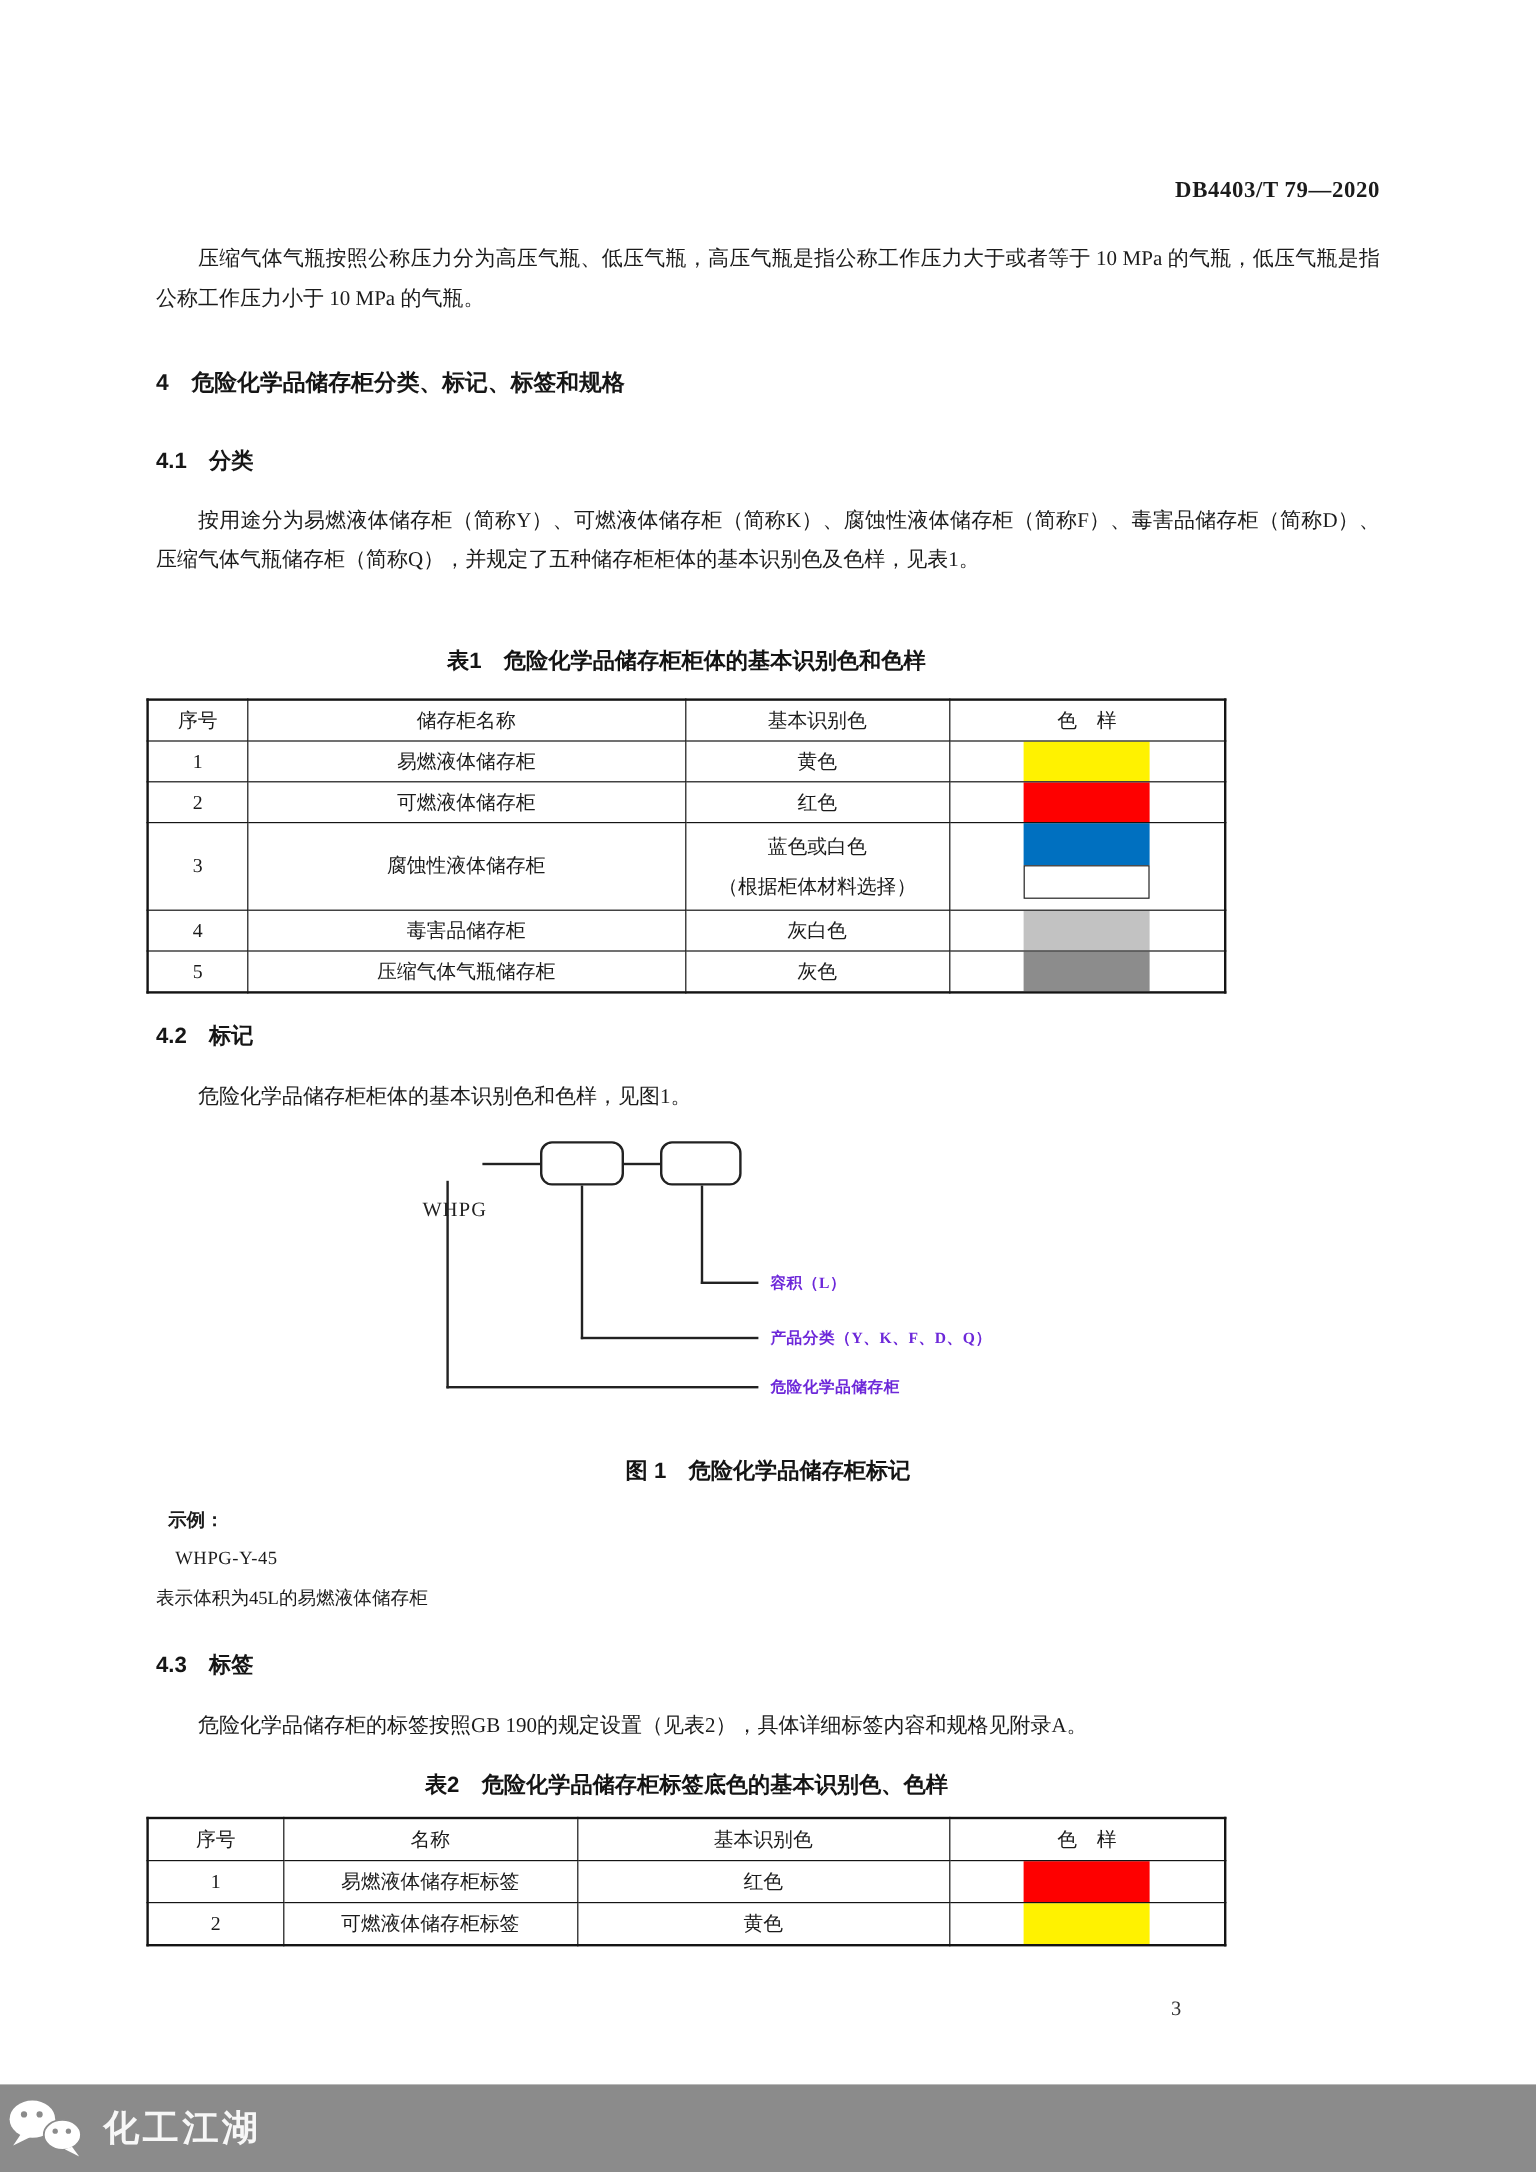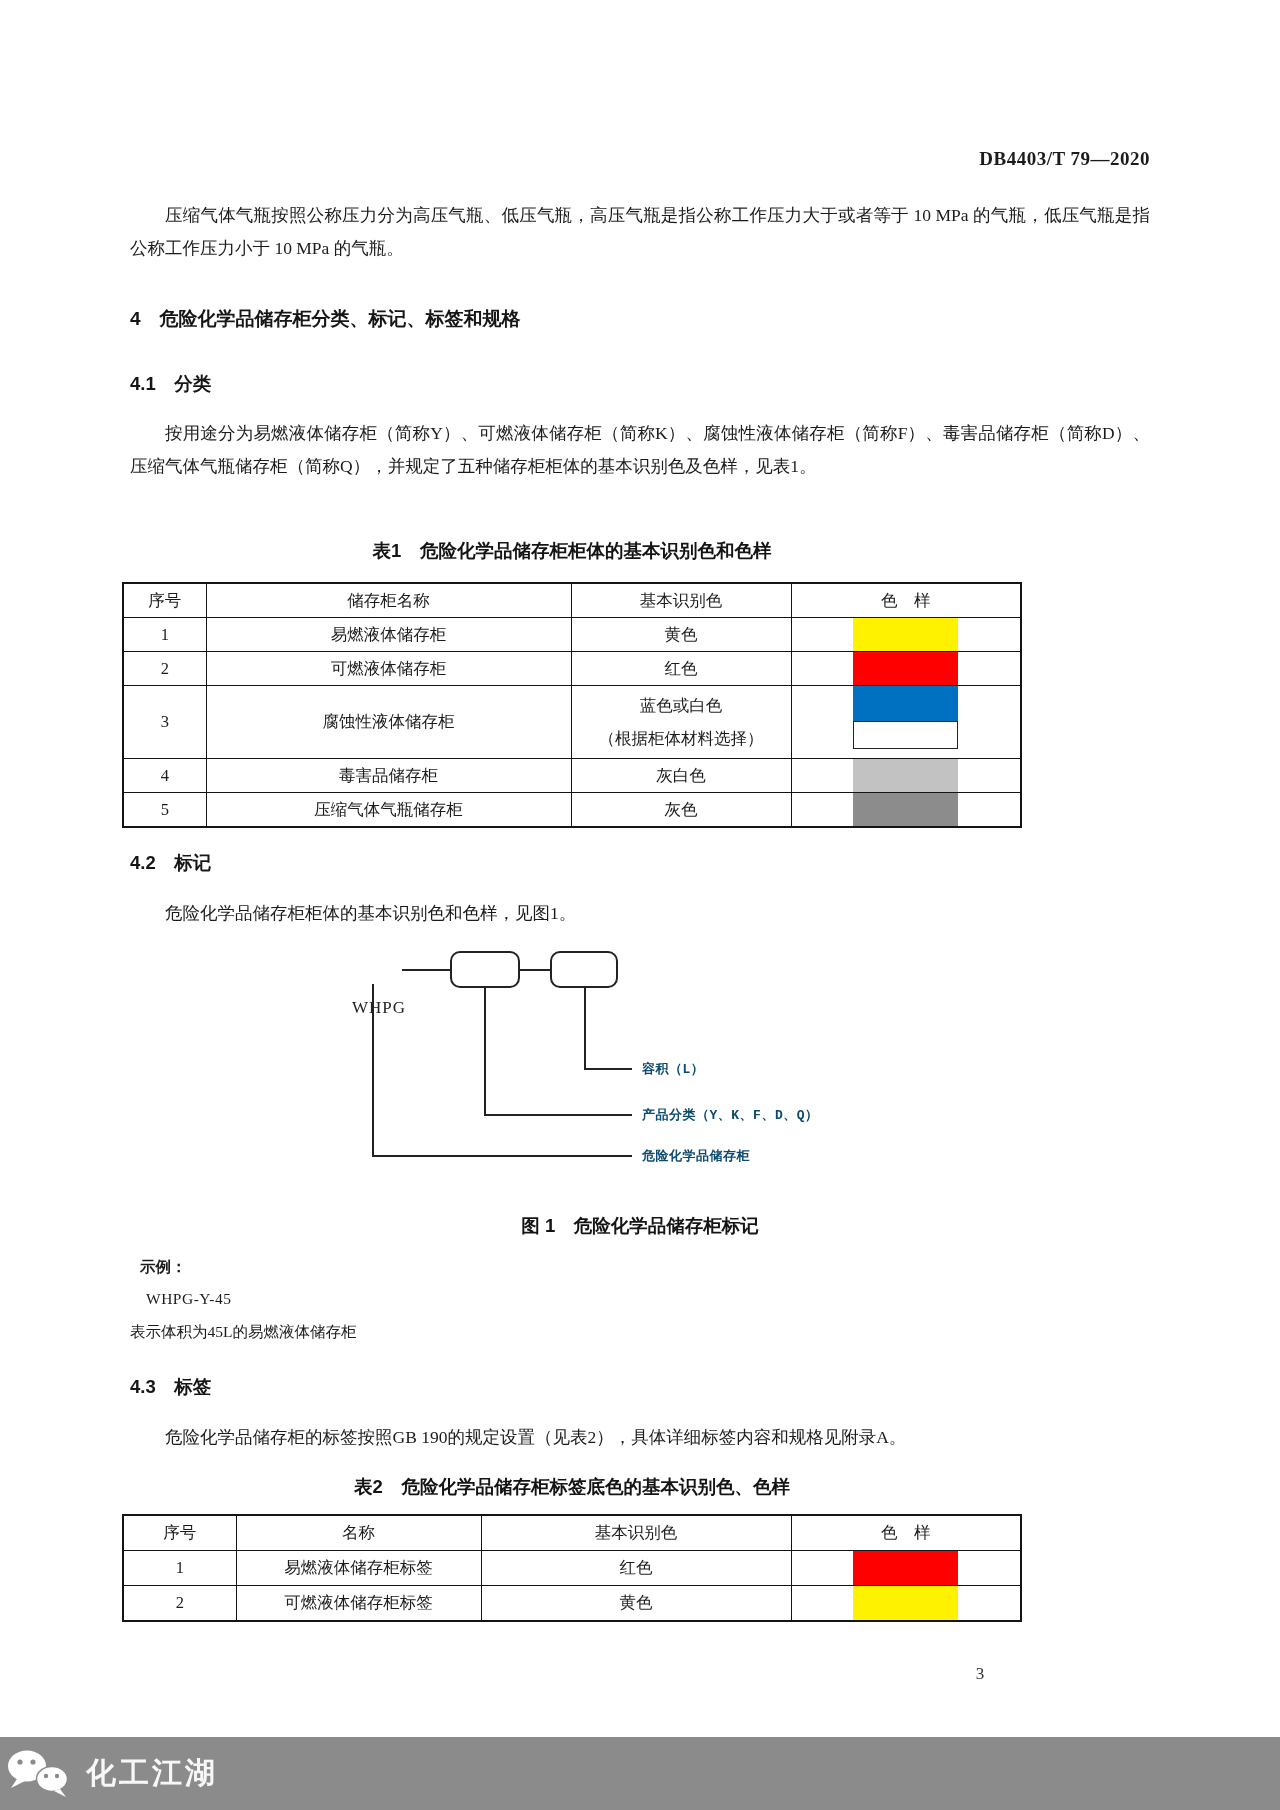--- a/index.html
+++ b/index.html
@@ -38,22 +38,22 @@
 
   .h42{top:850px;left:130px;font-size:18.5px;}
   .p42{top:897px;left:130px;width:1020px;}
   .h43{top:1374px;left:130px;font-size:18.5px;}
   .p43{top:1421px;left:130px;width:1020px;}
 
   
   .fig-line{position:absolute;background:#222222;}
   .fig-box{position:absolute;width:70px;height:37px;border:2px solid #222;border-radius:10px;
            background:#fff;box-sizing:border-box;}
-  .fig-label{position:absolute;font-family:Liberation Mono, monospace;font-weight:bold;
-             font-size:13px;color:#0c4a6e;letter-spacing:.5px;text-align:center;}
+  .fig-label{position:absolute;font-family:Liberation Serif, serif;font-weight:bold;
+             font-size:13px;color:#6d28d9;letter-spacing:.5px;text-align:center;}
   .whpg{position:absolute;left:352px;top:958px;font-size:17px;letter-spacing:1px;color:#222;margin-top:40px;}
   .figcap{top:1213px;left:130px;width:1020px;}
 
   .ex-label{top:1257px;left:140px;font-family:Liberation Serif, serif;font-weight:bold;font-size:15.5px;text-align:right;}
   .ex-code{top:1290px;left:146px;font-size:15.5px;letter-spacing:.5px;}
   .ex-desc{top:1322px;left:130px;font-size:15.5px;}
 
   .pagenum{top:1664px;left:950px;width:60px;text-align:center;font-size:17px;color:#333;}
 
   .footer-bar{top:1737px;left:0;width:1280px;height:73px;display:flex;align-items:center;

